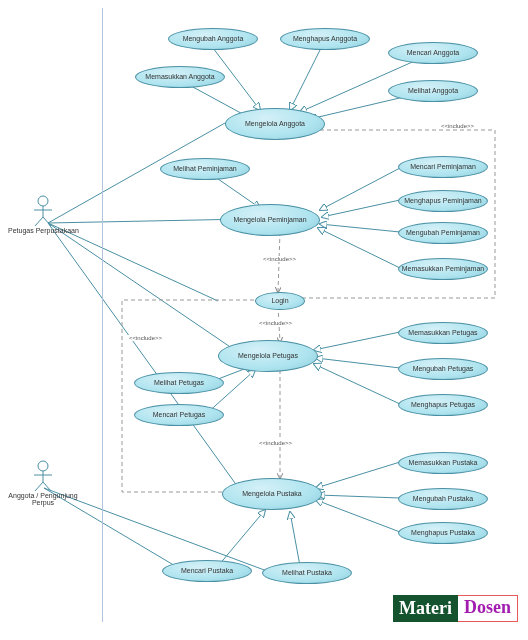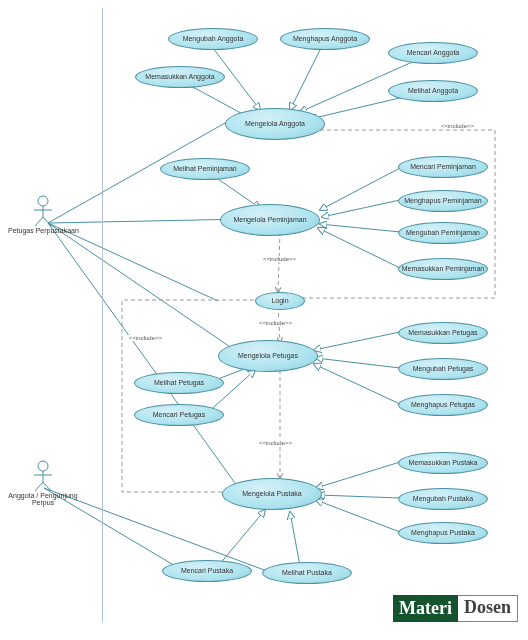--- a/index.html
+++ b/index.html
@@ -5,21 +5,21 @@
 body{margin:0;font-family:Arial,sans-serif;font-size:7px;background:#fff;width:528px;height:640px;position:relative;overflow:hidden}
 .boundary{position:absolute;left:102px;top:8px;width:408px;height:614px;border-left:1px solid #b0c4de}
 .uc{position:absolute;background:radial-gradient(ellipse at 40% 30%,#d4f0f7 0%,#aee4ef 60%,#8ccbda 100%);border:1px solid #4a90a4;border-radius:50%;display:flex;align-items:center;justify-content:center;text-align:center;padding:2px;box-sizing:border-box;color:#333;line-height:1.2}
 .lg{width:100px;height:32px}
 .md{width:90px;height:22px}
 .sm{width:50px;height:18px}
 .actor{position:absolute;text-align:center;color:#333}
 .actor svg{display:block;margin:0 auto}
 .watermark{position:absolute;right:10px;bottom:18px;display:flex;font-size:18px;font-weight:bold;font-family:Georgia,serif}
 .wm1{background:#14532d;color:#fff;padding:3px 6px}
-.wm2{background:#fff;color:#404040;padding:1px 6px;border:1px solid #e85a5a;border-left:none}
+.wm2{background:#fff;color:#a21caf;padding:1px 6px;border:1px solid #e85a5a;border-left:none}
 .lbl{position:absolute;font-size:6px;color:#555;background:#fff;padding:0 1px}
 </style>
 </head>
 <body>
 
 <svg width="528" height="640" style="position:absolute;left:0;top:0;pointer-events:none">
   <defs>
     <marker id="tri" markerWidth="8" markerHeight="8" refX="7" refY="4" orient="auto">
         <path d="M0,0 L8,4 L0,8 Z" fill="#fff" stroke="#4a90a4"></path>
       </marker>

